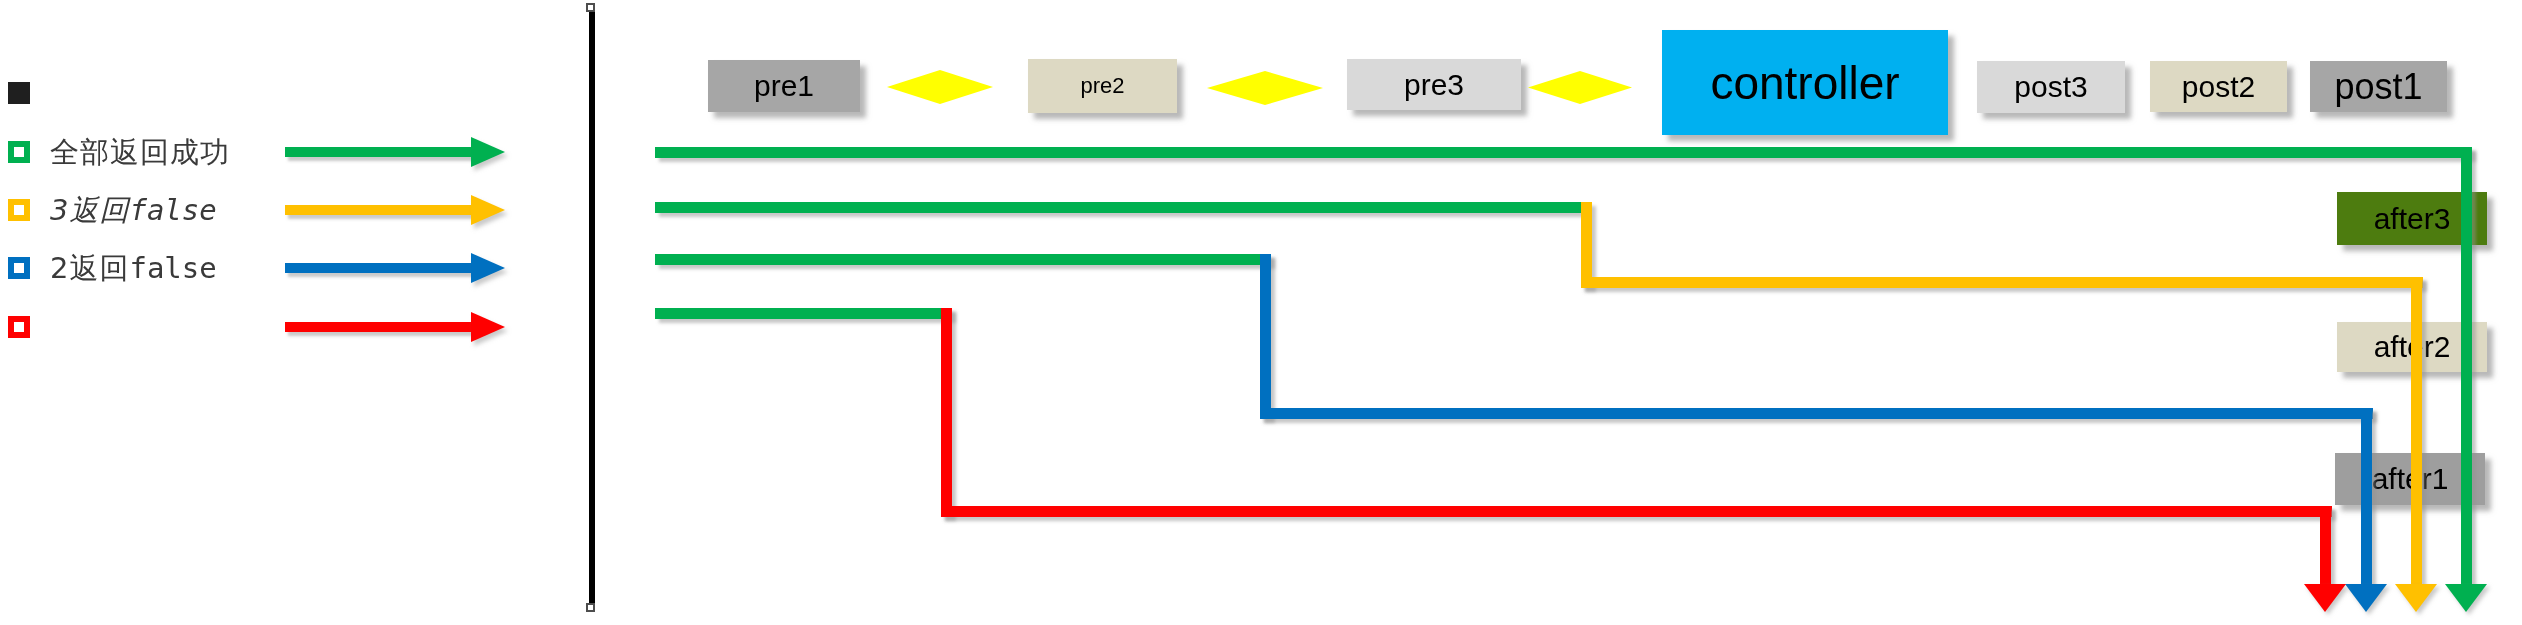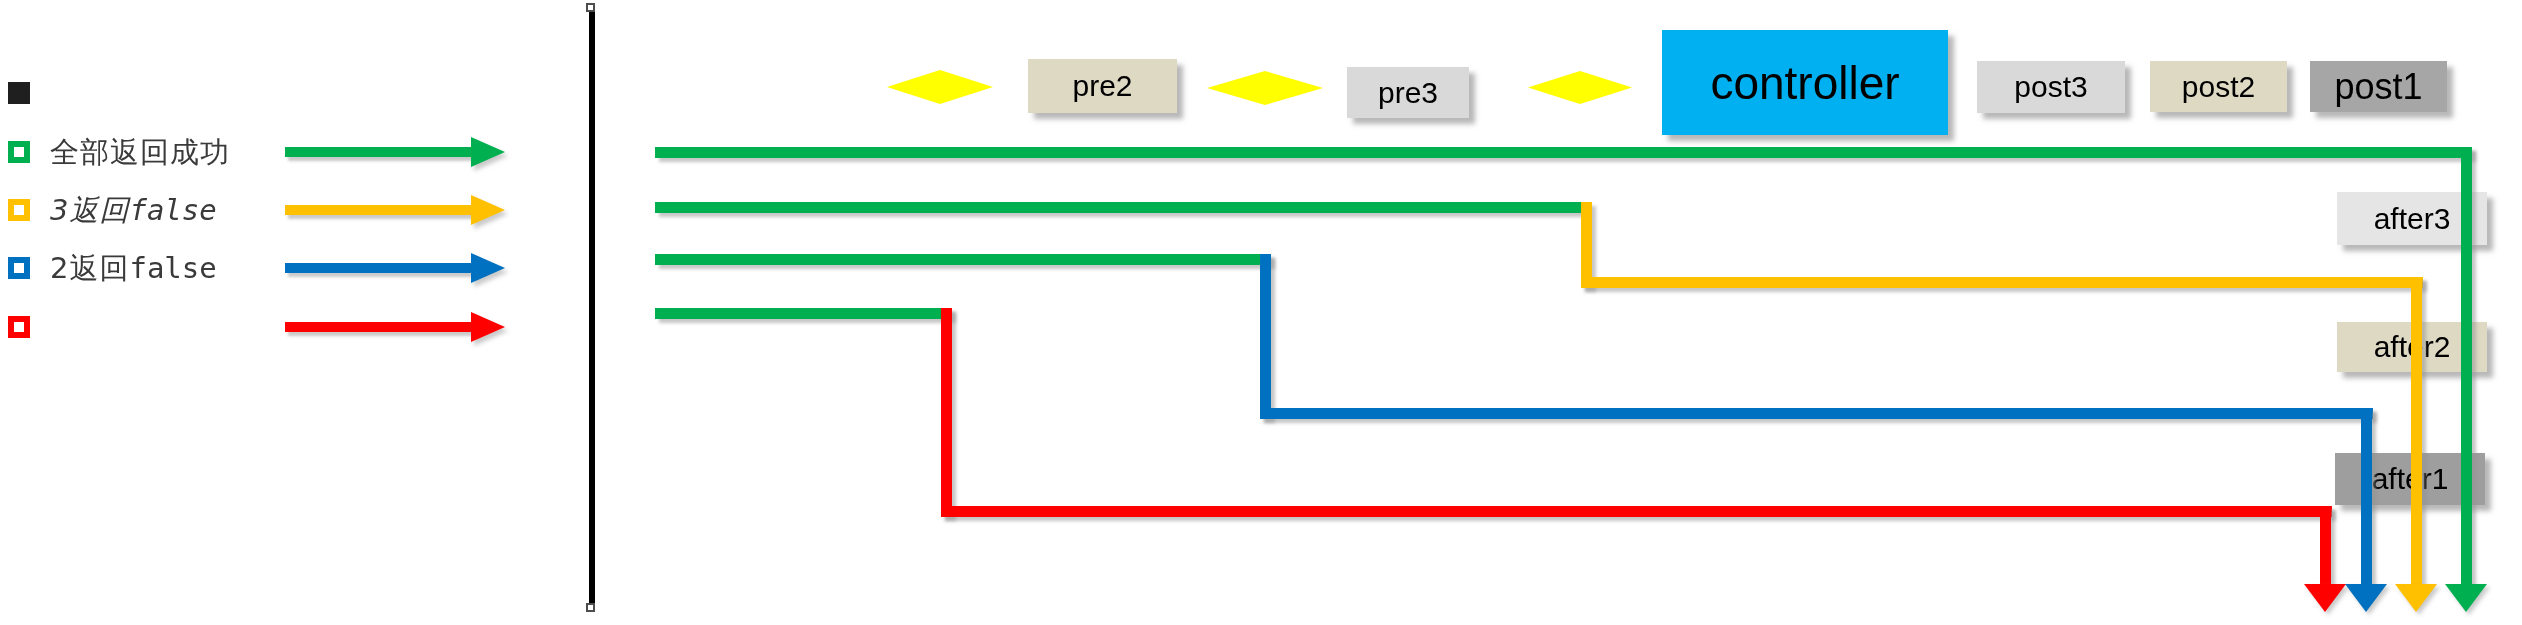--- a/index.html
+++ b/index.html
@@ -40,39 +40,42 @@
     <div class="marker" style="left: 8px; top: 257px; border: 6px solid rgb(0, 112, 192); background: rgb(255, 255, 255);"></div>
     <div class="lbl" style="left: 50px; top: 246px;"><span class="f-zh">2返回</span><span class="f-mono">false</span></div>
     <div class="stem" style="left: 285px; top: 263px; width: 186px; background: rgb(0, 112, 192);"></div>
     <div class="ahead" style="left: 471px; top: 253px; border-top: 15px solid transparent; border-bottom: 15px solid transparent; border-left: 34px solid rgb(0, 112, 192);"></div>
     <div class="marker" style="left: 8px; top: 316px; border: 6px solid rgb(255, 0, 0); background: rgb(255, 255, 255);"></div>
     <div class="stem" style="left: 285px; top: 322px; width: 186px; background: rgb(255, 0, 0);"></div>
     <div class="ahead" style="left: 471px; top: 312px; border-top: 15px solid transparent; border-bottom: 15px solid transparent; border-left: 34px solid rgb(255, 0, 0);"></div>
     <div class="divider" style="left: 589px; top: 10px; width: 6px; height: 593px;"></div>
     <div class="handle" style="left: 586px; top: 3px;"></div>
     <div class="handle" style="left: 586px; top: 603px;"></div>
-    <div class="box" style="left: 1028px; top: 59px; width: 149px; height: 54px; background: rgb(221, 217, 195); font-size: 30px;">
+    <div class="box" style="left: 708px; top: 60px; width: 152px; height: 52px; background: rgb(166, 166, 166); font-size: 30px;">
+      <span>pre1</span>
+    </div>
+    <div class="box" style="left: 1028px; top: 59px; width: 149px; height: 54px; background: rgb(221, 217, 195); font-size: 22px;">
       <span>pre2</span>
     </div>
-    <div class="box" style="left: 1347px; top: 67px; width: 122px; height: 51px; background: rgb(217, 217, 217); font-size: 30px;">
+    <div class="box" style="left: 1347px; top: 59px; width: 174px; height: 51px; background: rgb(217, 217, 217); font-size: 30px;">
       <span>pre3</span>
     </div>
     <div class="box" style="left: 1662px; top: 30px; width: 286px; height: 105px; background: rgb(0, 176, 240); font-size: 46px;">
       <span>controller</span>
     </div>
     <div class="box" style="left: 1977px; top: 61px; width: 148px; height: 52px; background: rgb(217, 217, 217); font-size: 30px;">
       <span>post3</span>
     </div>
     <div class="box" style="left: 2150px; top: 61px; width: 137px; height: 51px; background: rgb(221, 217, 195); font-size: 30px;">
       <span>post2</span>
     </div>
     <div class="box" style="left: 2310px; top: 61px; width: 137px; height: 51px; background: rgb(166, 166, 166); font-size: 36px;">
       <span>post1</span>
     </div>
-    <div class="box" style="left: 2337px; top: 192px; width: 150px; height: 53px; background: #e5e5e5; font-size: 30px;">
+    <div class="box" style="left: 2337px; top: 192px; width: 150px; height: 53px; background: #4d7c0f; font-size: 30px;">
       <span>after3</span>
     </div>
     <div class="box" style="left: 2337px; top: 322px; width: 150px; height: 50px; background: rgb(221, 217, 195); font-size: 30px;">
       <span>after2</span>
     </div>
     <div class="box" style="left: 2335px; top: 453px; width: 150px; height: 52px; background: rgb(158, 158, 158); font-size: 30px;">
       <span>after1</span>
     </div>
     <div class="diamond" style="left: 887px; top: 70px; width: 106px; height: 34px; background: rgb(255, 255, 0);"></div>
     <div class="diamond" style="left: 1207px; top: 71px; width: 116px; height: 34px; background: rgb(255, 255, 0);"></div>

